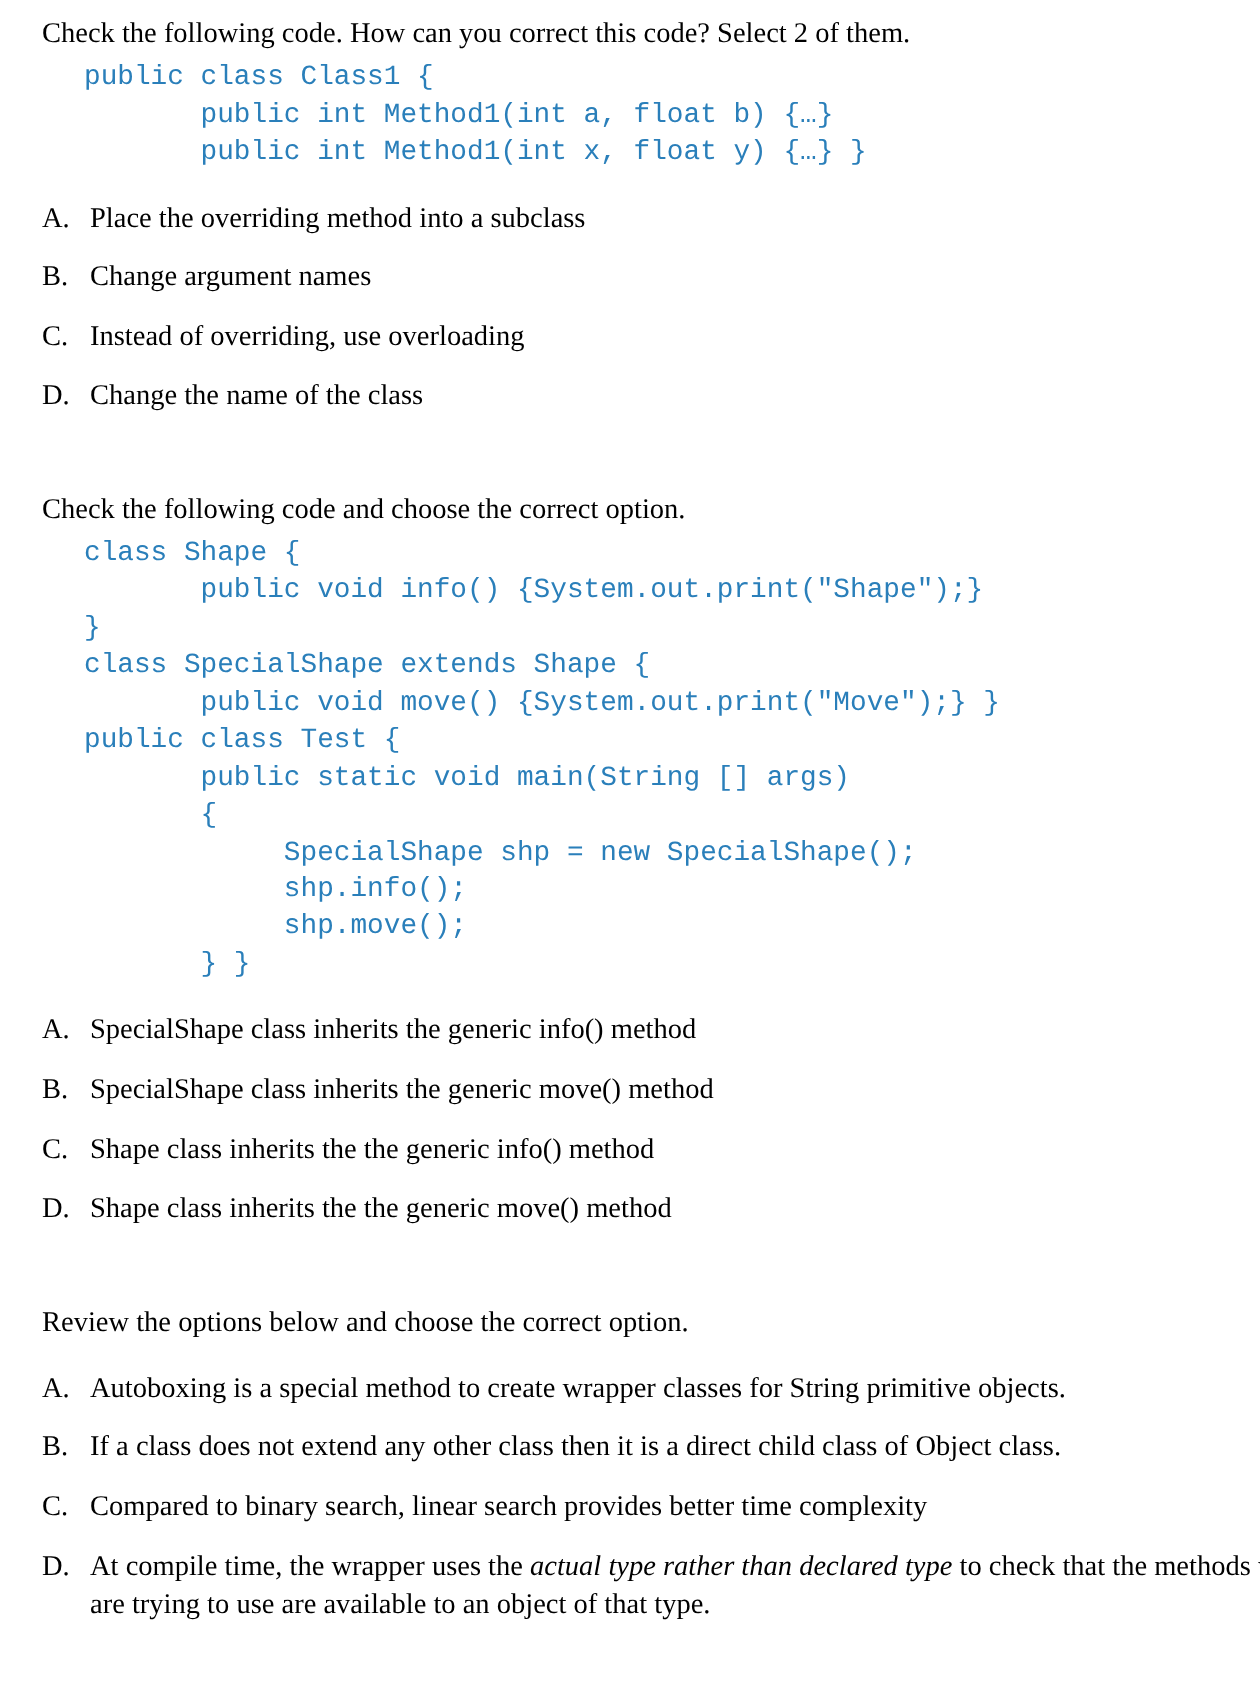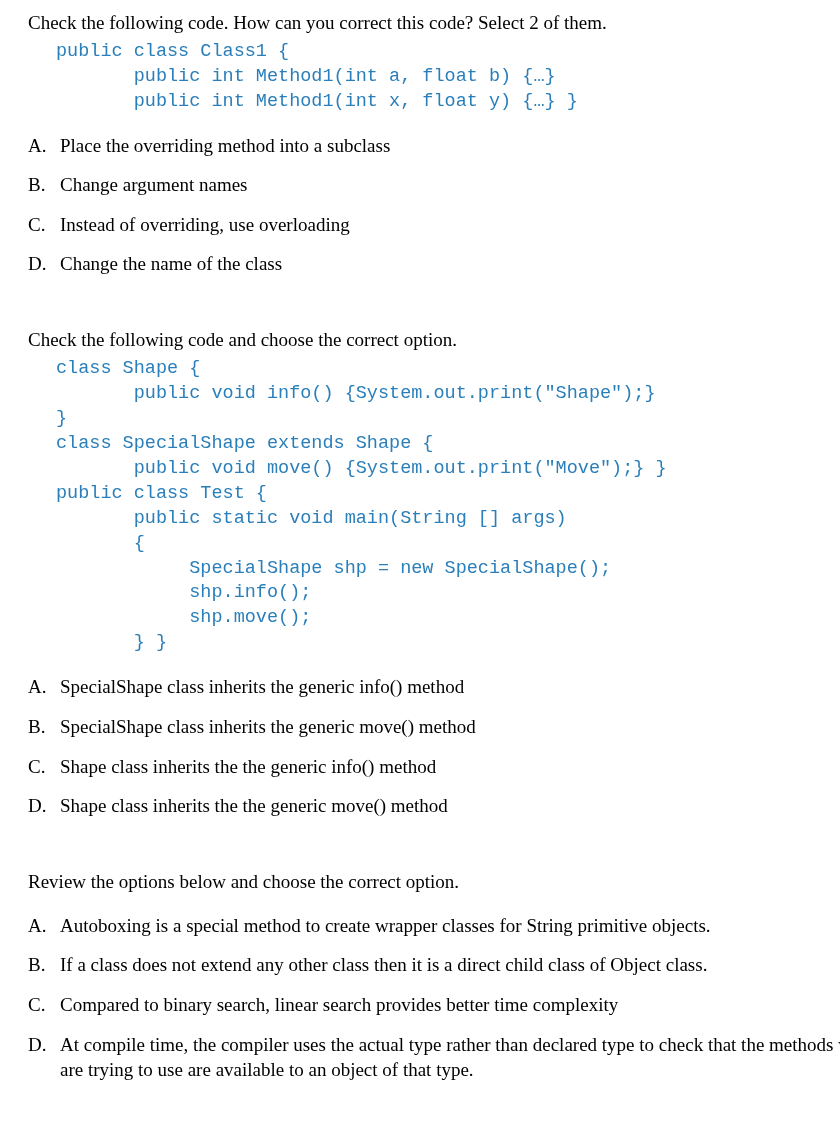--- a/index.html
+++ b/index.html
@@ -44,20 +44,21 @@
   .opt-text {
     flex: 1;
   }
   .q-block {
     margin-bottom: 50px;
   }
   .q-block.last {
     margin-bottom: 0;
   }
   .italic {
+    font-style: italic;
   }
   .q3-prompt {
     margin-bottom: 18px;
   }
 </style>
 </head>
 <body>
 
 <div class="q-block">
   <p class="question-prompt">Check the following code. How can you correct this code? Select 2 of them.</p>
@@ -129,17 +130,17 @@
       <span class="opt-letter">B.</span>
       <span class="opt-text">If a class does not extend any other class then it is a direct child class of Object class.</span>
     </li>
     <li>
       <span class="opt-letter">C.</span>
       <span class="opt-text">Compared to binary search, linear search provides better time complexity</span>
     </li>
     <li>
       <span class="opt-letter">D.</span>
       <span class="opt-text">
-        <span>At compile time, the compiler uses the </span><span class="italic">actual type rather than declared type</span><span> to check that the methods we are trying to use are available to an object of that type.</span>
+        <span>At compile time, the wrapper uses the </span><span class="italic">actual type rather than declared type</span><span> to check that the methods we are trying to use are available to an object of that type.</span>
       </span>
     </li>
   </ul>
 </div>
 
 </body></html>

